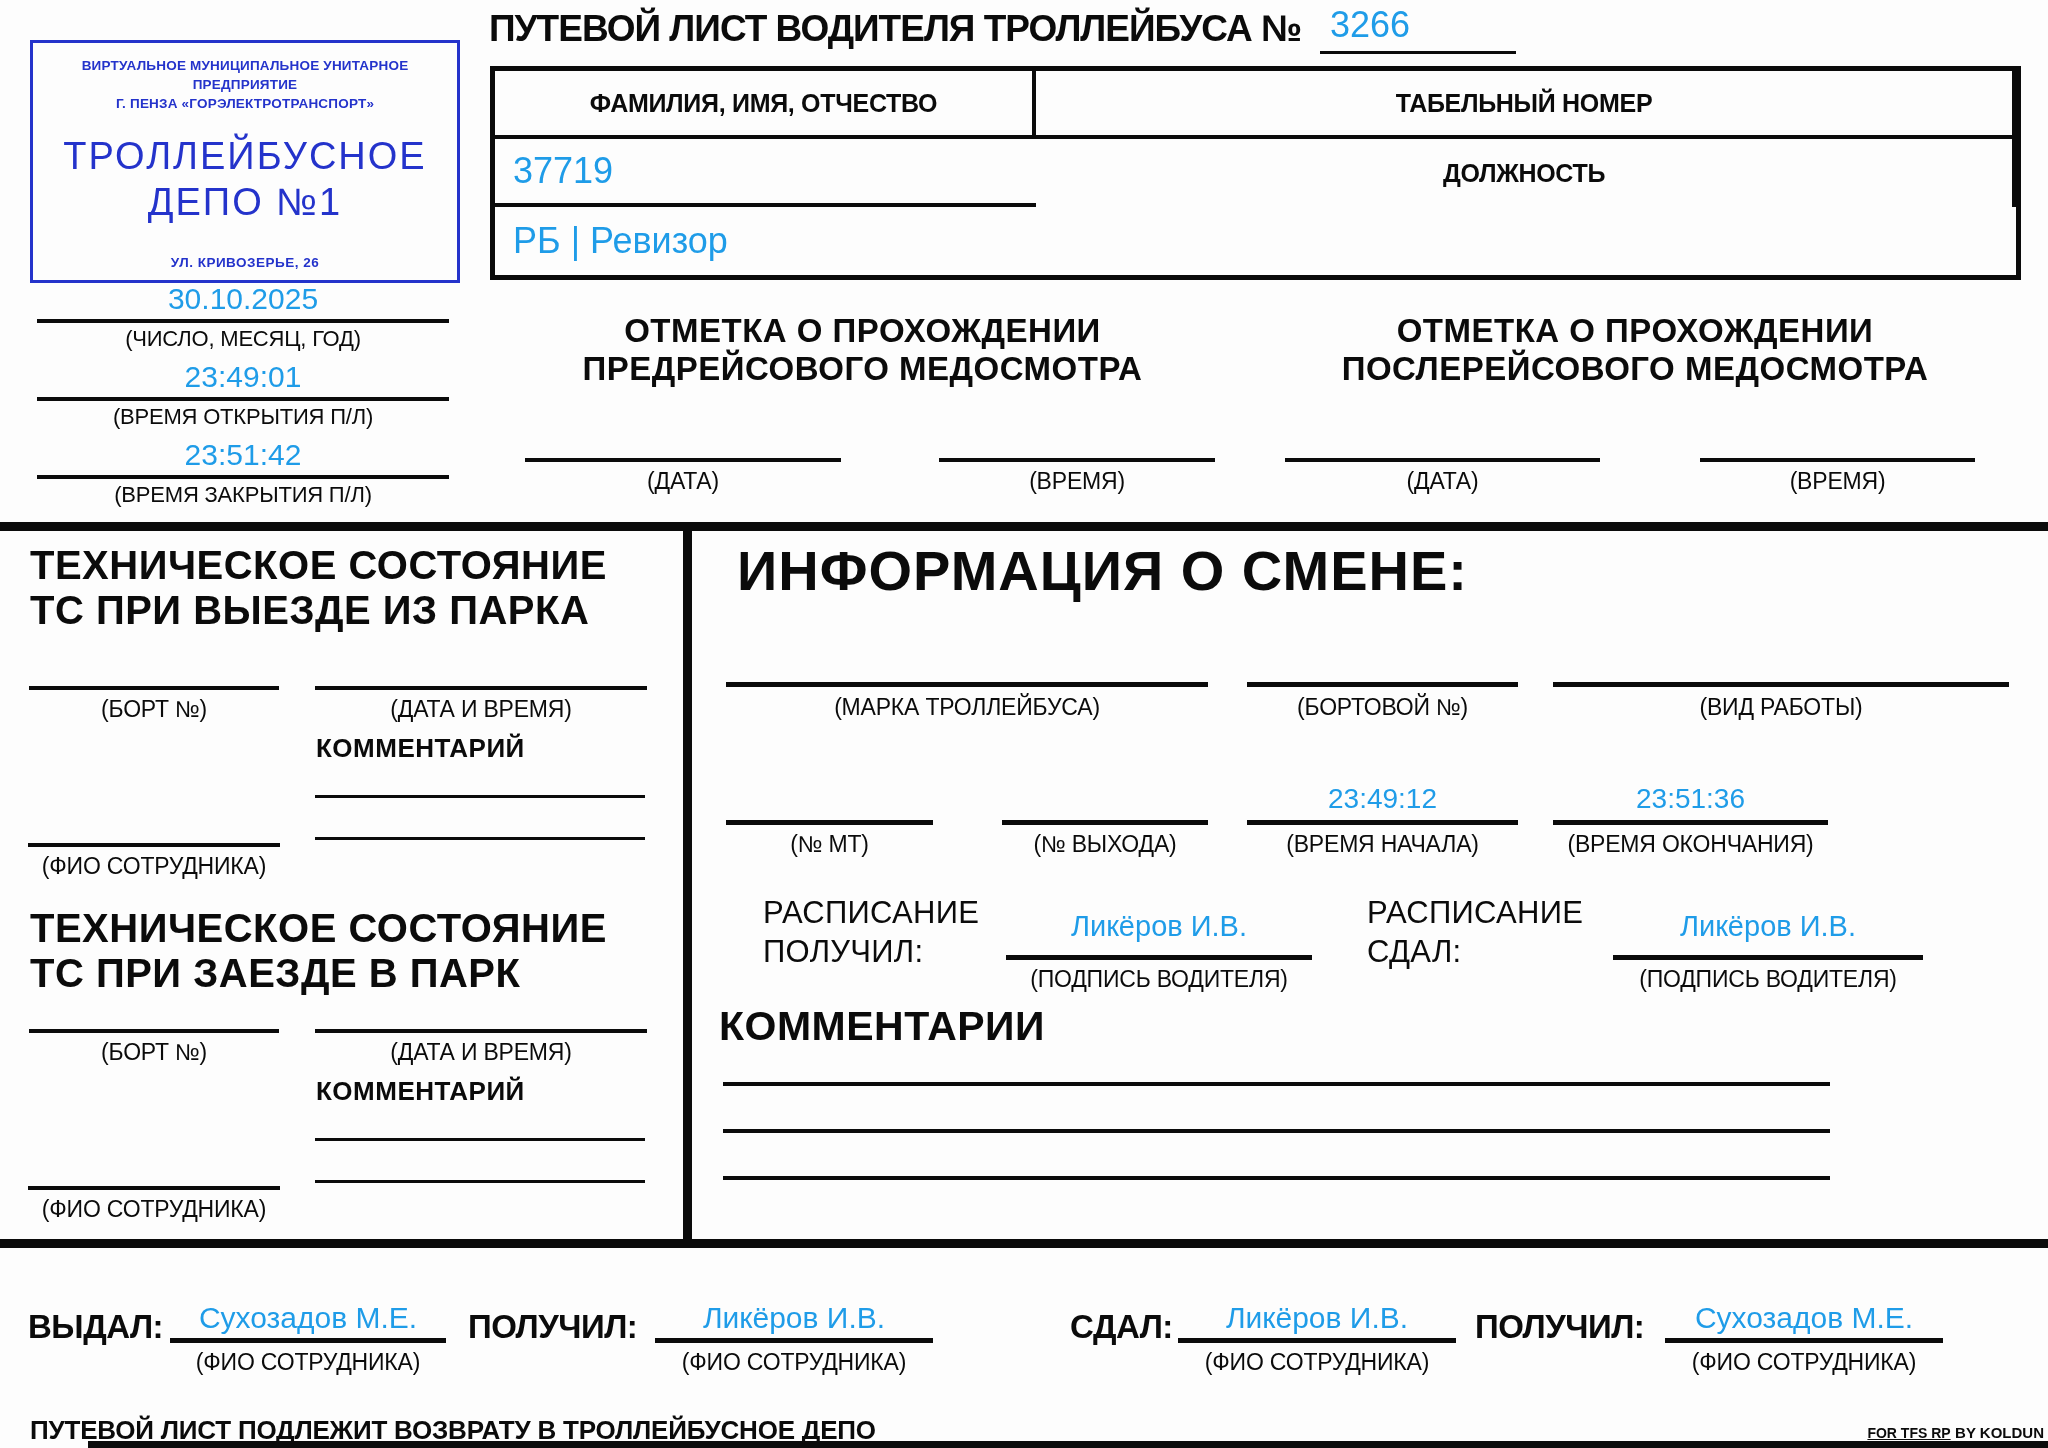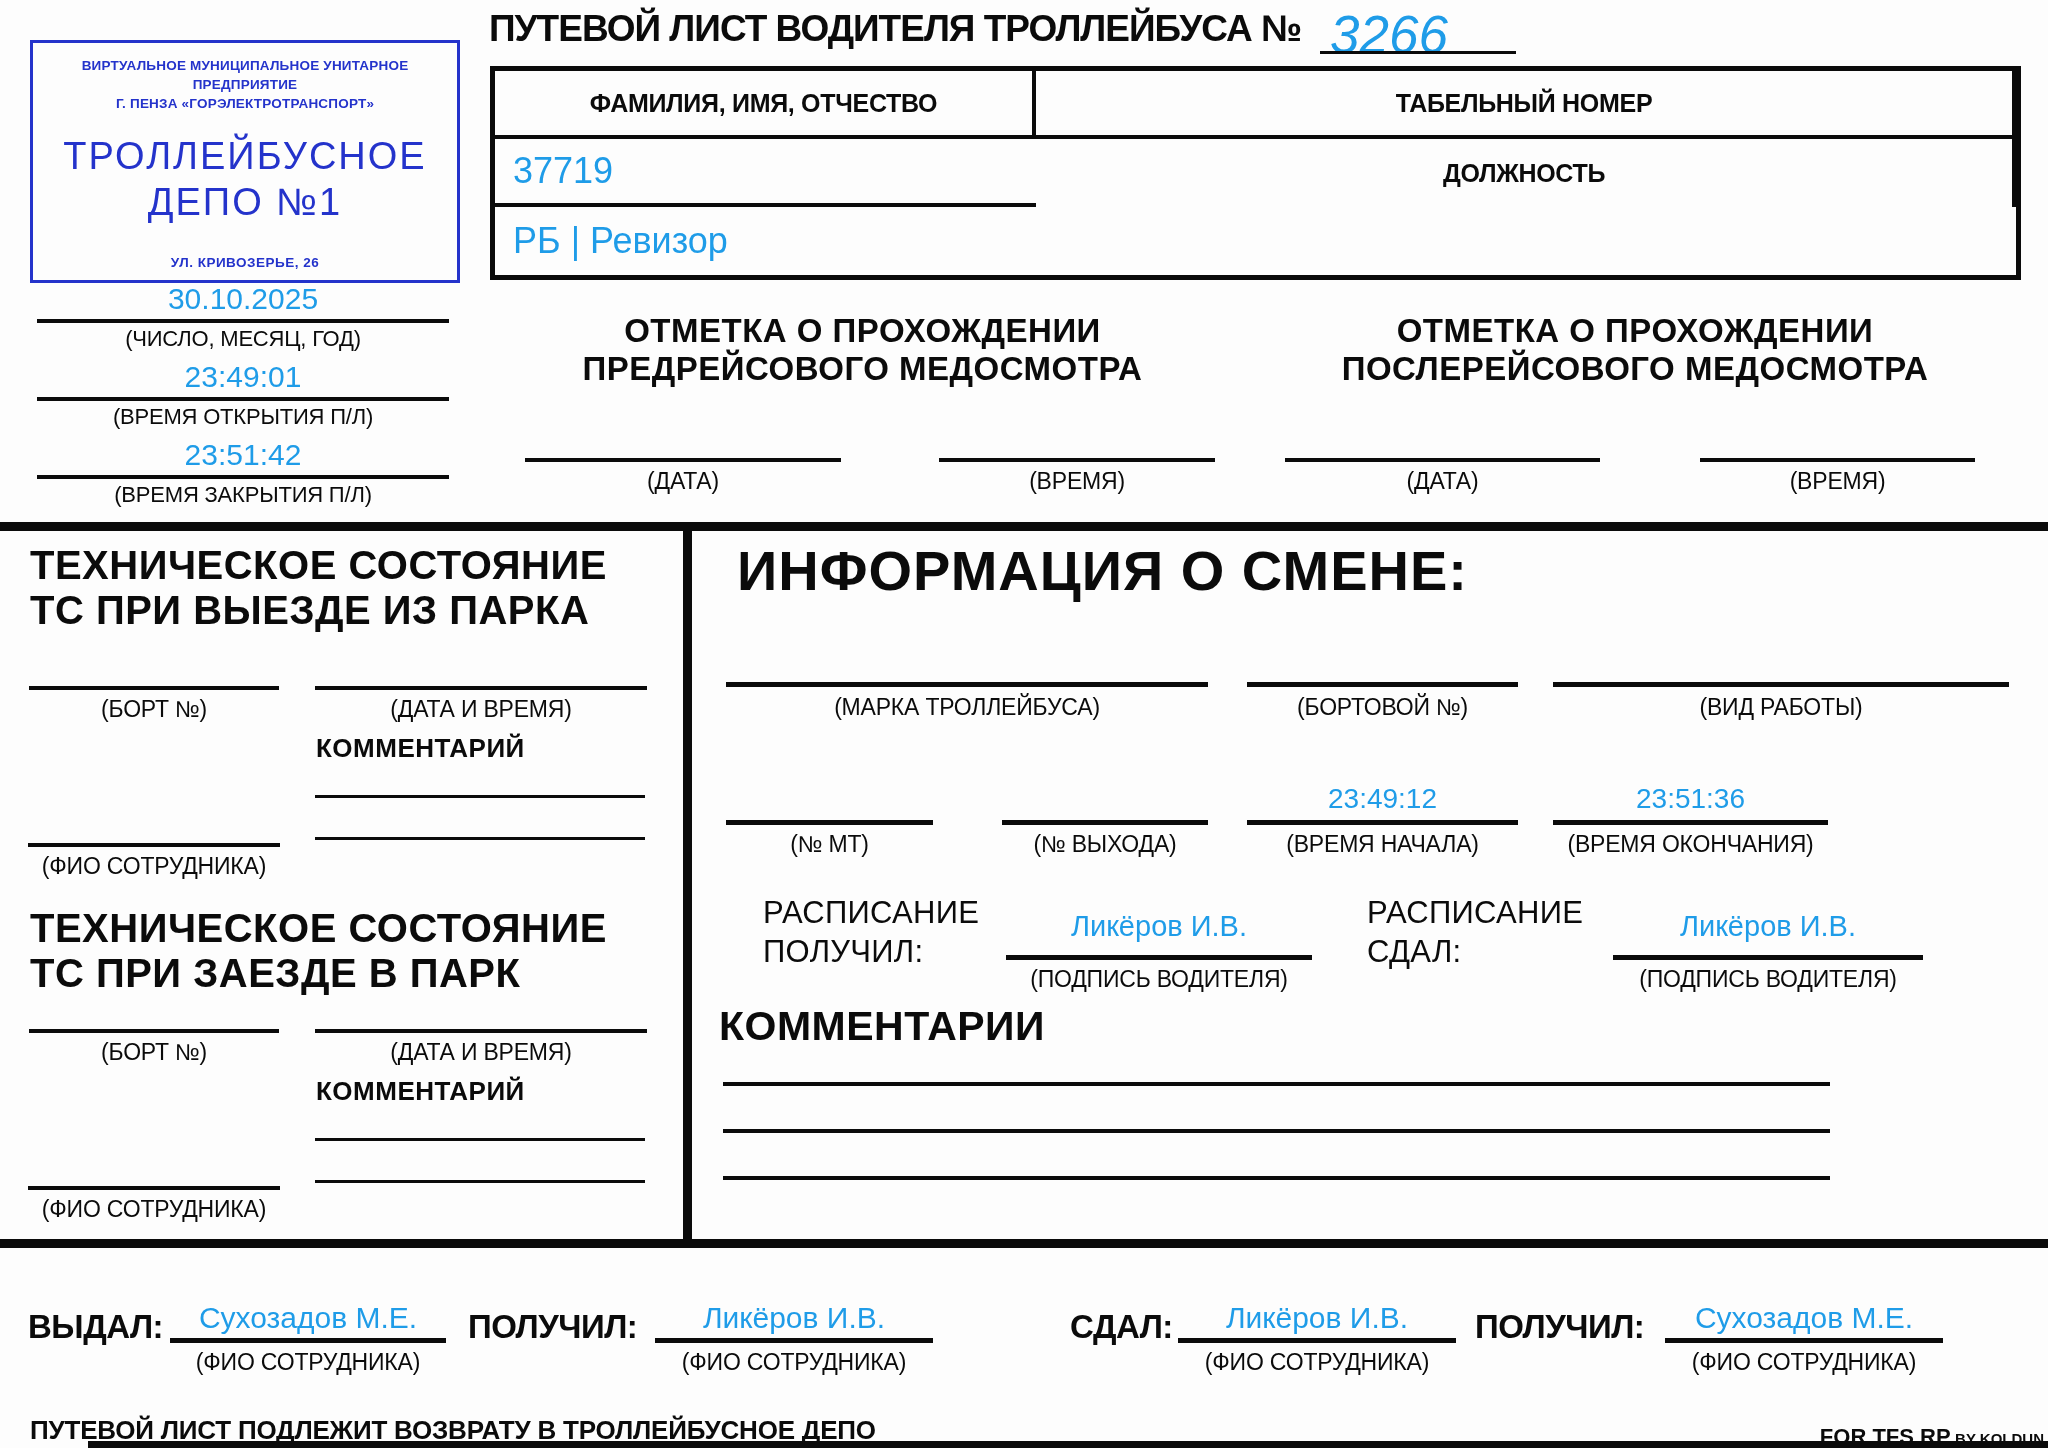--- a/index.html
+++ b/index.html
@@ -16,21 +16,21 @@
   
   .stamp{position:absolute;left:30px;top:40px;width:430px;height:243px;border:3px solid var(--stamp);
          color:var(--stamp);text-align:center;box-sizing:border-box;}
   .stamp .org{font-size:13.5px;font-weight:bold;letter-spacing:.2px;line-height:19px;}
   .stamp .org1{margin-top:13px;}
   .stamp .depot{font-size:38px;line-height:46px;letter-spacing:2px;margin-top:20px;}
   .stamp .addr{position:absolute;bottom:10px;left:0;right:0;font-size:13.5px;font-weight:bold;letter-spacing:.5px;}
 
   
   .doc-title{position:absolute;left:489px;top:8px;font-size:37px;font-weight:bold;letter-spacing:-1px;white-space:nowrap;}
-  .doc-num{position:absolute;left:1330px;top:4px;font-size:53px;color:var(--blue);white-space:nowrap;font-style:italic;}
+  .doc-num{position:absolute;left:1330px;top:4px;font-size:36px;color:var(--blue);white-space:nowrap;}
 
   
   .tbl{position:absolute;left:490px;top:66px;width:1531px;height:214px;border:5px solid var(--ink);
        display:grid;grid-template-columns:541px 1fr;grid-template-rows:1fr 1fr 1fr;box-sizing:border-box;}
   .tbl .lc{border-right:4px solid var(--ink);display:flex;align-items:center;justify-content:center;
            font-weight:bold;font-size:25px;letter-spacing:-0.3px;}
   .tbl .vc{display:flex;align-items:center;padding-left:18px;color:var(--blue);font-size:36px;}
   .tbl .bb{border-bottom:4px solid var(--ink);}
 
   
@@ -45,21 +45,21 @@
   .shift-title{position:absolute;left:737px;top:538px;font-size:56px;font-weight:bold;letter-spacing:1px;white-space:nowrap;}
   .sched-lb{position:absolute;width:260px;font-size:31px;font-weight:normal;letter-spacing:.3px;line-height:39px;}
   .comments-lb{position:absolute;left:719px;top:1003px;font-size:41px;font-weight:bold;letter-spacing:.5px;}
   .kom-lb{position:absolute;font-size:26px;font-weight:bold;letter-spacing:.5px;}
   .sig-lb{position:absolute;font-size:33px;font-weight:bold;letter-spacing:-0.5px;white-space:nowrap;}
 
   .divider{position:absolute;background:var(--ink);}
 
   .foot-note{position:absolute;left:30px;top:1415px;font-size:26px;font-weight:bold;letter-spacing:-0.2px;white-space:nowrap;}
   .credit{position:absolute;right:4px;top:1424px;white-space:nowrap;text-align:right;}
-  .credit .cm{font-size:22px;font-weight:bold;text-decoration:underline;}
+  .credit .cm{font-size:14px;font-weight:bold;text-decoration:underline;}
   .credit .cs{font-size:15px;font-weight:bold;}
 </style>
 </head>
 <body>
 
 <div class="page">
 
   <div class="stamp">
     <div class="org org1">ВИРТУАЛЬНОЕ МУНИЦИПАЛЬНОЕ УНИТАРНОЕ ПРЕДПРИЯТИЕ</div>
     <div class="org">Г. ПЕНЗА «ГОРЭЛЕКТРОТРАНСПОРТ»</div>

